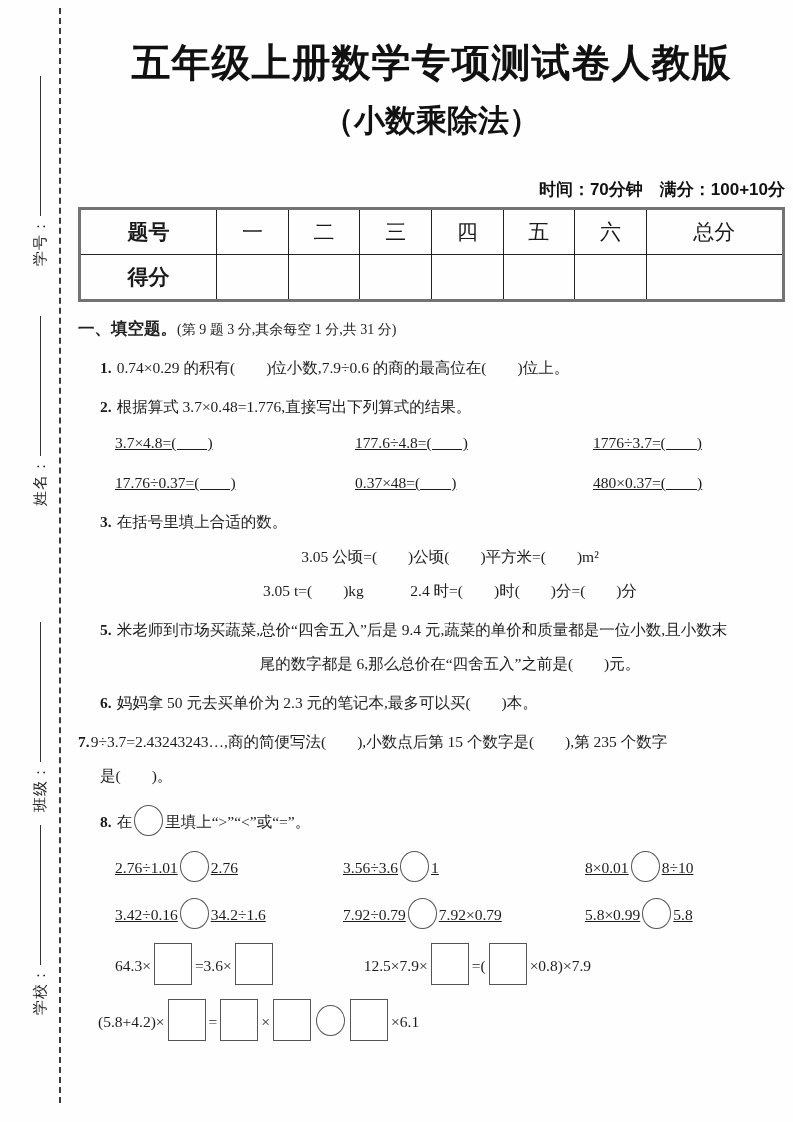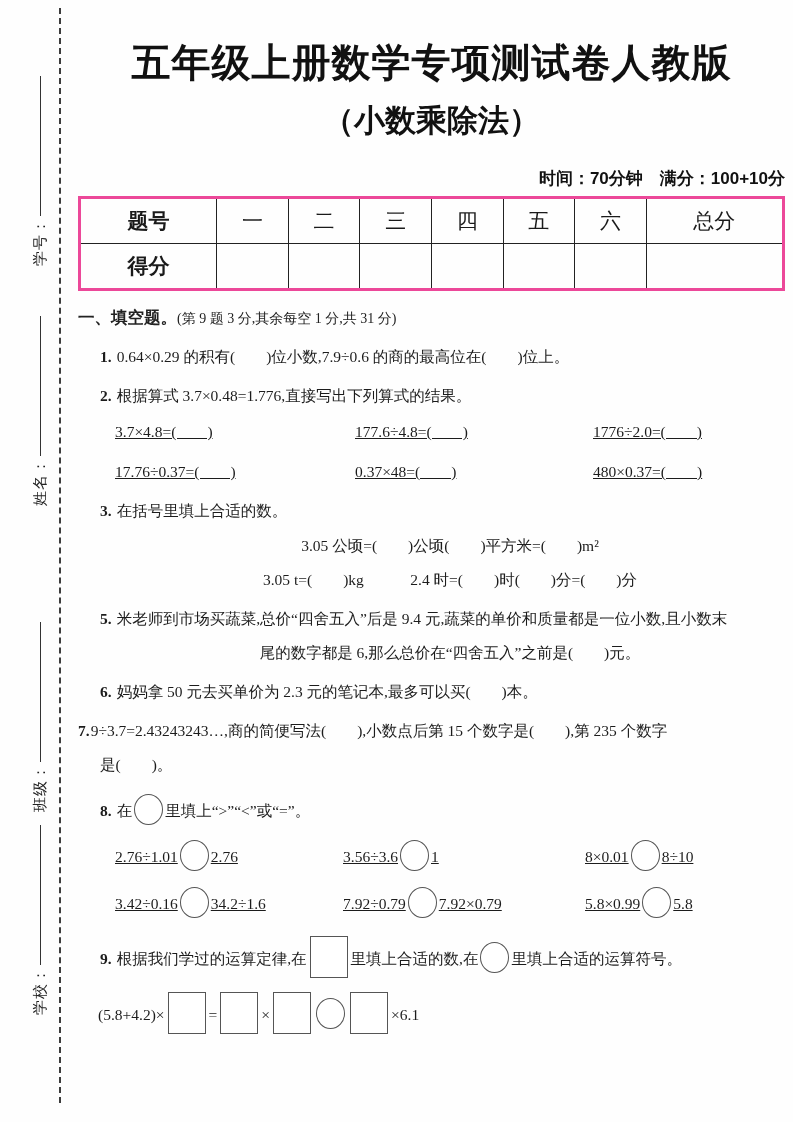--- a/index.html
+++ b/index.html
@@ -10,26 +10,26 @@
   
   .sb-block{position:absolute;left:-55px;width:190px;height:22px;display:flex;align-items:center;
             transform:rotate(-90deg);font-size:15px;color:#222;}
   .sb-label{white-space:nowrap;letter-spacing:1px;}
   .sb-line{flex:1;border-bottom:1.6px solid #333;height:1px;margin-left:2px;}
   .content{margin:0 8px 0 78px;}
   .title{padding-top:36px;text-align:center;font-size:39px;font-weight:900;letter-spacing:1px;
          font-family:"Liberation Sans","DejaVu Sans",sans-serif;color:#111;}
   .subtitle{margin-top:10px;text-align:center;font-size:31px;font-weight:700;
          font-family:"Liberation Sans","DejaVu Sans",sans-serif;color:#111;}
-  .meta{margin-top:25px;text-align:right;font-weight:700;font-size:17px;
+  .meta{margin-top:36px;text-align:right;font-weight:700;font-size:17px;
         font-family:"Liberation Sans","DejaVu Sans",sans-serif;color:#111;}
   table.score-table{width:100%;border-collapse:collapse;margin-top:6px;}
   table.score-table td{border:1.5px solid #222;height:42px;text-align:center;vertical-align:middle;
         font-size:21px;color:#1a1a1a;}
-  table.score-table{border:3px solid #ec4899;}
+  table.score-table{border:3px solid #737373;}
   td.th{font-weight:600;font-size:20px;}
   .sec-head{margin-top:16px;font-size:16.5px;color:#222;}
   .b{font-weight:bold;}
   .note{font-size:14px;}
   .q{margin-top:18px;font-size:15.5px;white-space:nowrap;}
   .qn{font-weight:bold;margin-right:5px;}
   .ml0{margin-left:0;}
   .ml22{margin-left:22px;}
   .ml37{margin-left:37px;text-align:center;}
   .ml20{margin-left:20px;}
@@ -95,30 +95,30 @@
           <td></td>
         </tr>
       </tbody>
     </table>
 
     <div class="sec-head">
       <span class="b">一、填空题。</span><span class="note">(第 9 题 3 分,其余每空 1 分,共 31 分)</span>
     </div>
 
     <div class="q ml22">
-      <span class="qn">1.</span><span>0.64×0.29 的积有(　　)位小数,7.9÷0.6 的商的最高位在(　　)位上。</span>
+      <span class="qn">1.</span><span>0.74×0.29 的积有(　　)位小数,7.9÷0.6 的商的最高位在(　　)位上。</span>
     </div>
 
     <div class="q ml22">
       <span class="qn">2.</span><span>根据算式 3.7×0.48=1.776,直接写出下列算式的结果。</span>
     </div>
     <div class="grid3 g2">
       <div>3.7×4.8=(　　)</div>
       <div>177.6÷4.8=(　　)</div>
-      <div>1776÷2.0=(　　)</div>
+      <div>1776÷3.7=(　　)</div>
       <div>17.76÷0.37=(　　)</div>
       <div>0.37×48=(　　)</div>
       <div>480×0.37=(　　)</div>
     </div>
 
     <div class="q ml22">
       <span class="qn">3.</span><span>在括号里填上合适的数。</span>
     </div>
     <div class="q ml37" style="margin-top:14px">3.05 公顷=(　　)公顷(　　)平方米=(　　)m²</div>
     <div class="q ml37" style="margin-top:13px">3.05 t=(　　)kg　　　2.4 时=(　　)时(　　)分=(　　)分</div>
@@ -143,22 +143,23 @@
     </div>
     <div class="grid3 g8">
       <div>2.76÷1.01<span class="fill-circle"></span>2.76</div>
       <div>3.56÷3.6<span class="fill-circle"></span>1</div>
       <div>8×0.01<span class="fill-circle"></span>8÷10</div>
       <div>3.42÷0.16<span class="fill-circle"></span>34.2÷1.6</div>
       <div>7.92÷0.79<span class="fill-circle"></span>7.92×0.79</div>
       <div>5.8×0.99<span class="fill-circle"></span>5.8</div>
     </div>
 
-    <div class="q ml22">
-      <span class="qn">9.</span><span>根据我们学过的运算定律,在<span class="fill-box"></span>里填上合适的数,在<span class="fill-circle"></span>里填上合适的运算符号。</span>
+    <div class="q9row ml37">
+      <span>64.3×<span class="fill-box"></span>=3.6×<span class="fill-box"></span></span>
+      <span class="part2">12.5×7.9×<span class="fill-box"></span>=(<span class="fill-box"></span>×0.8)×7.9</span>
     </div>
     <div class="q9row ml20">
       <span>(5.8+4.2)×<span class="fill-box"></span>=<span class="fill-box"></span>×<span class="fill-box"></span><span class="fill-circle"></span><span class="fill-box"></span>×6.1</span>
     </div>
 
   </div>
 
 </div>
 
 </body></html>

